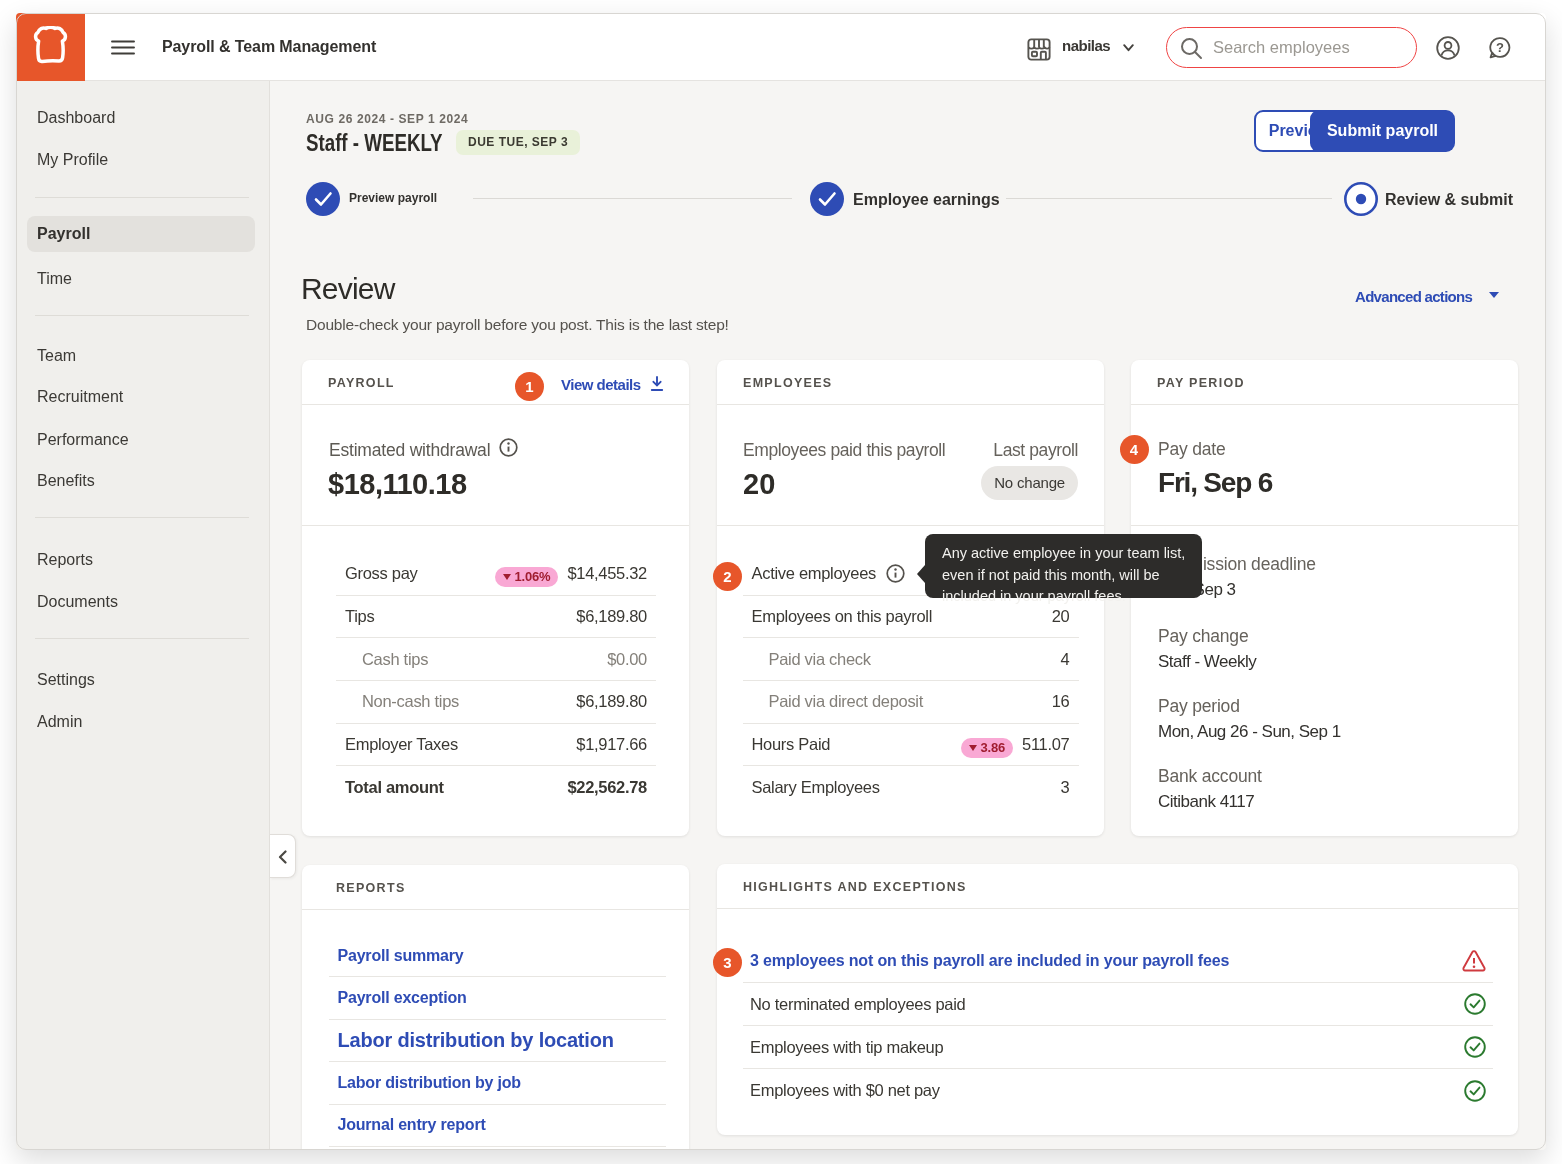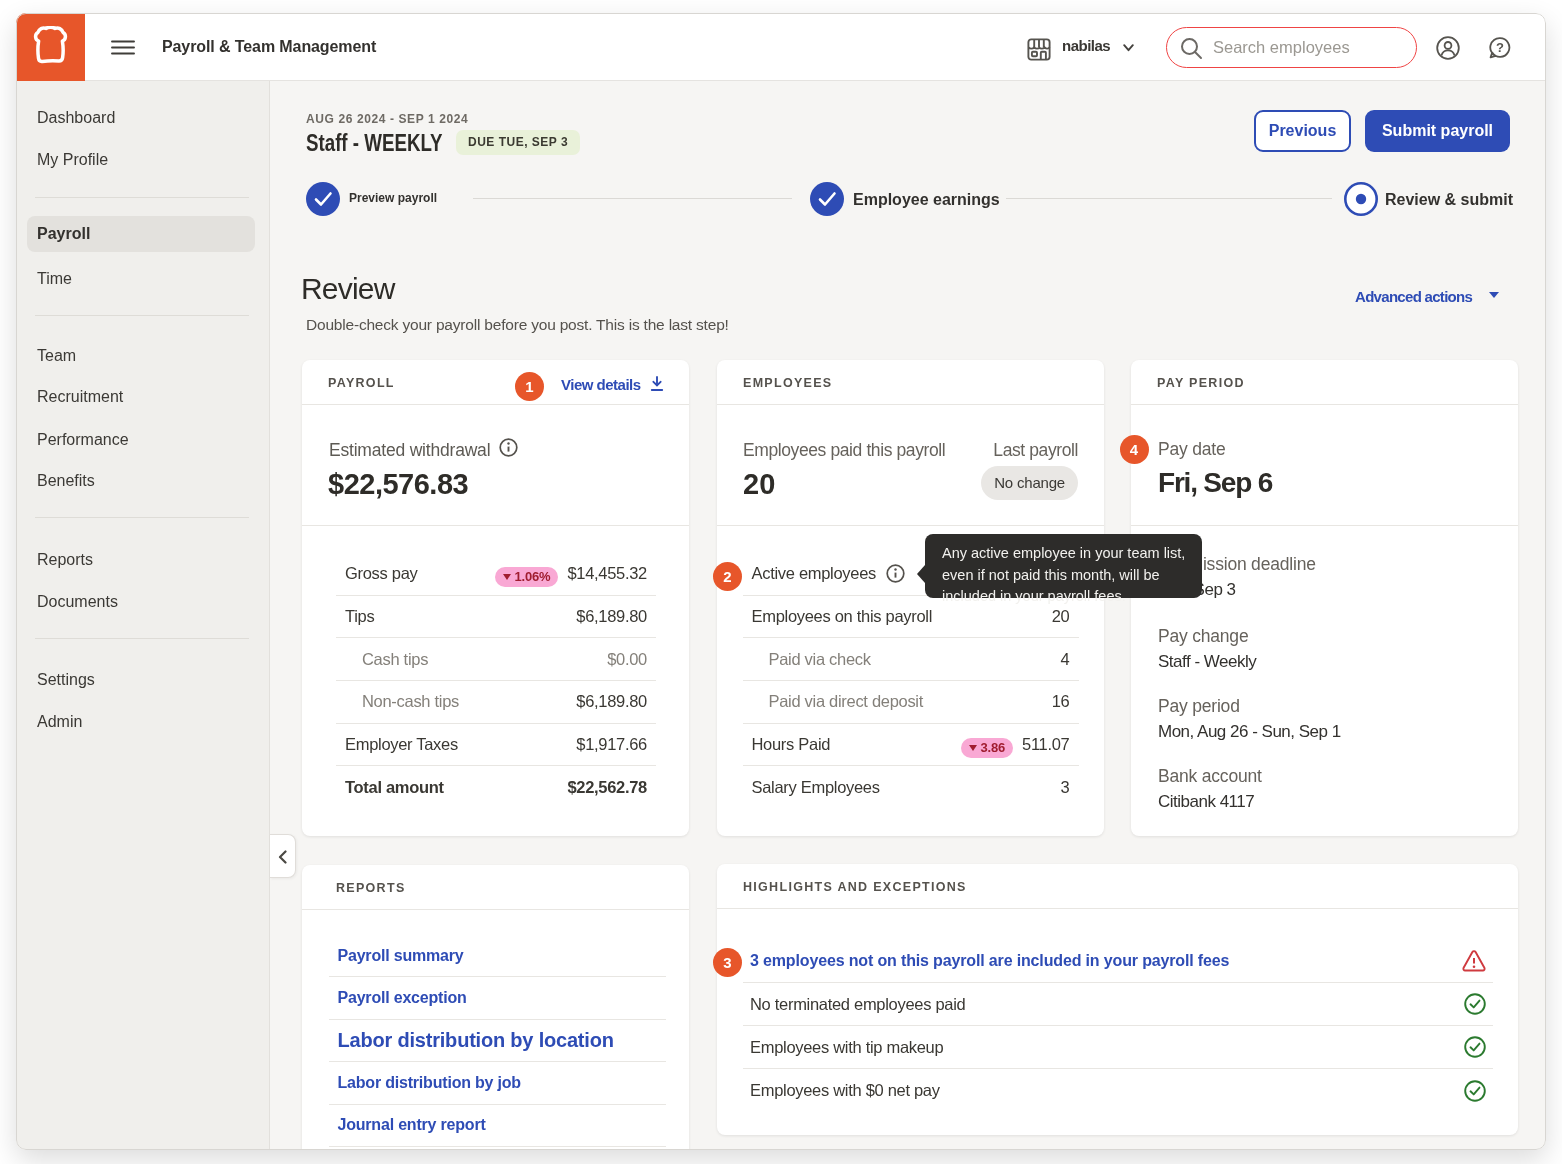--- a/index.html
+++ b/index.html
@@ -1,18 +1,18 @@
 <!DOCTYPE html>
 <html><head>
 <meta charset="utf-8">
 <style>
 * { margin:0; padding:0; box-sizing:border-box; }
 html,body { width:1562px; height:1164px; background:#fff; font-family:"Liberation Sans", sans-serif; }
 #app { position:absolute; left:16px; top:13px; width:1530px; height:1137px; background:#f6f5f3;
-  border-radius:10px; overflow:hidden;
+  border-radius:4px; overflow:hidden;
   box-shadow:0 10px 28px rgba(0,0,0,.14); }
 
 #topbar { position:absolute; left:0; top:0; width:100%; height:68px; background:#fff; border-bottom:1px solid #e5e3e0; z-index:5; }
 #logo { position:absolute; left:0; top:0; width:69px; height:68px; background:#e7562a; }
 #title { position:absolute; left:146px; top:0; height:68px; line-height:67px; font-size:16px; font-weight:bold; color:#33312e; letter-spacing:-0.1px;}
 .tbico { position:absolute; }
 #searchbox { position:absolute; left:1150px; top:14px; width:251px; height:41px; border:1px solid #ef4444; border-radius:21px; background:#fff; }
 #searchbox span { position:absolute; left:46px; top:10px; font-size:16.5px; color:#9b9892; }
 #nabilas { position:absolute; left:1046px; top:0; height:68px; line-height:66px; font-size:15px; letter-spacing:-0.5px; font-weight:bold; color:#3a3834; }
 
@@ -112,21 +112,21 @@
   <div id="collapse">
       <svg style="position:absolute;left:8px;top:15px" width="9" height="14" viewBox="0 0 9 14">
         <path d="M7.5 1.5 L2 7 L7.5 12.5" fill="none" stroke="#4a4843" stroke-width="2.2" stroke-linecap="round" stroke-linejoin="round"></path>
       </svg>
     </div>
 
   <div class="kicker" style="position:absolute;left:290px;top:99px;">AUG 26 2024 - SEP 1 2024</div>
   <div style="position:absolute;left:290px;top:116px;font-size:24px;font-weight:bold;color:#2e2c28;transform:scaleX(0.78);transform-origin:left;white-space:nowrap;">Staff - WEEKLY</div>
   <div style="position:absolute;left:440px;top:117px;height:25px;background:#e9f1d9;border-radius:7px;padding:0 12px;line-height:25px;font-size:12px;font-weight:bold;letter-spacing:0.5px;color:#3b3a31;">DUE TUE, SEP 3</div>
   <div style="position:absolute;left:1238px;top:97px;width:97px;height:42px;border:2px solid #2e4cb5;border-radius:9px;background:#fff;text-align:center;line-height:38px;font-size:16px;font-weight:bold;color:#2e4cb5;">Previous</div>
-  <div style="position:absolute;left:1349px;top:97px;width:145px;height:42px;border-radius:9px;background:#2e4cb5;text-align:center;line-height:42px;font-size:16px;font-weight:bold;color:#fff;">Submit payroll</div>
+  <div style="position:absolute;left:1294px;top:97px;width:145px;height:42px;border-radius:9px;background:#2e4cb5;text-align:center;line-height:42px;font-size:16px;font-weight:bold;color:#fff;">Submit payroll</div>
 
   <svg style="position:absolute;left:290px;top:169px;" width="34" height="34" viewBox="0 0 34 34">
       <circle cx="17" cy="17" r="17" fill="#2e4cb5"></circle>
       <path d="M10 17.5 L15 22.5 L24.5 11.5" fill="none" stroke="#fff" stroke-width="2.6" stroke-linecap="round" stroke-linejoin="round"></path>
     </svg>
   <div style="position:absolute;left:333px;top:178px;font-size:12px;font-weight:bold;color:#33312e;">Preview payroll</div>
   <div style="position:absolute;left:457px;top:185px;width:319px;height:1px;background:#dbd9d5;"></div>
   <svg style="position:absolute;left:794px;top:169px;" width="34" height="34" viewBox="0 0 34 34">
       <circle cx="17" cy="17" r="17" fill="#2e4cb5"></circle>
       <path d="M10 17.5 L15 22.5 L24.5 11.5" fill="none" stroke="#fff" stroke-width="2.6" stroke-linecap="round" stroke-linejoin="round"></path>
@@ -156,21 +156,21 @@
             <line x1="1.8" y1="14" x2="12.2" y2="14"></line>
           </g>
         </svg>
     </div>
     <div style="position:absolute;left:27px;top:80px;font-size:17.5px;letter-spacing:-0.2px;color:#5d5a54;">Estimated withdrawal</div>
     <svg style="position:absolute;left:197px;top:78px" width="19" height="19" viewBox="0 0 19 19">
         <circle cx="9.5" cy="9.5" r="8.3" fill="none" stroke="#55524d" stroke-width="1.7"></circle>
         <line x1="9.5" y1="8.6" x2="9.5" y2="13.6" stroke="#55524d" stroke-width="1.9"></line>
         <circle cx="9.5" cy="5.5" r="1.2" fill="#55524d"></circle>
       </svg>
-    <div style="position:absolute;left:26px;top:108px;font-size:29px;font-weight:bold;letter-spacing:-0.5px;color:#2e2c28;">$22,576.83</div>
+    <div style="position:absolute;left:26px;top:108px;font-size:29px;font-weight:bold;letter-spacing:-0.5px;color:#2e2c28;">$18,110.18</div>
     <div style="position:absolute;left:0;top:165px;width:100%;height:1px;background:#e8e6e2;"></div>
     <div class="tbl" style="top:193px;">
       <div class="trow">
           <span>Gross pay</span>
           <span style="display:flex;align-items:center;gap:9px;">
             <span class="pinkpill"><span class="tri"></span>1.06%</span>
             <span>$14,455.32</span>
           </span>
         </div>
       <div class="trow">

